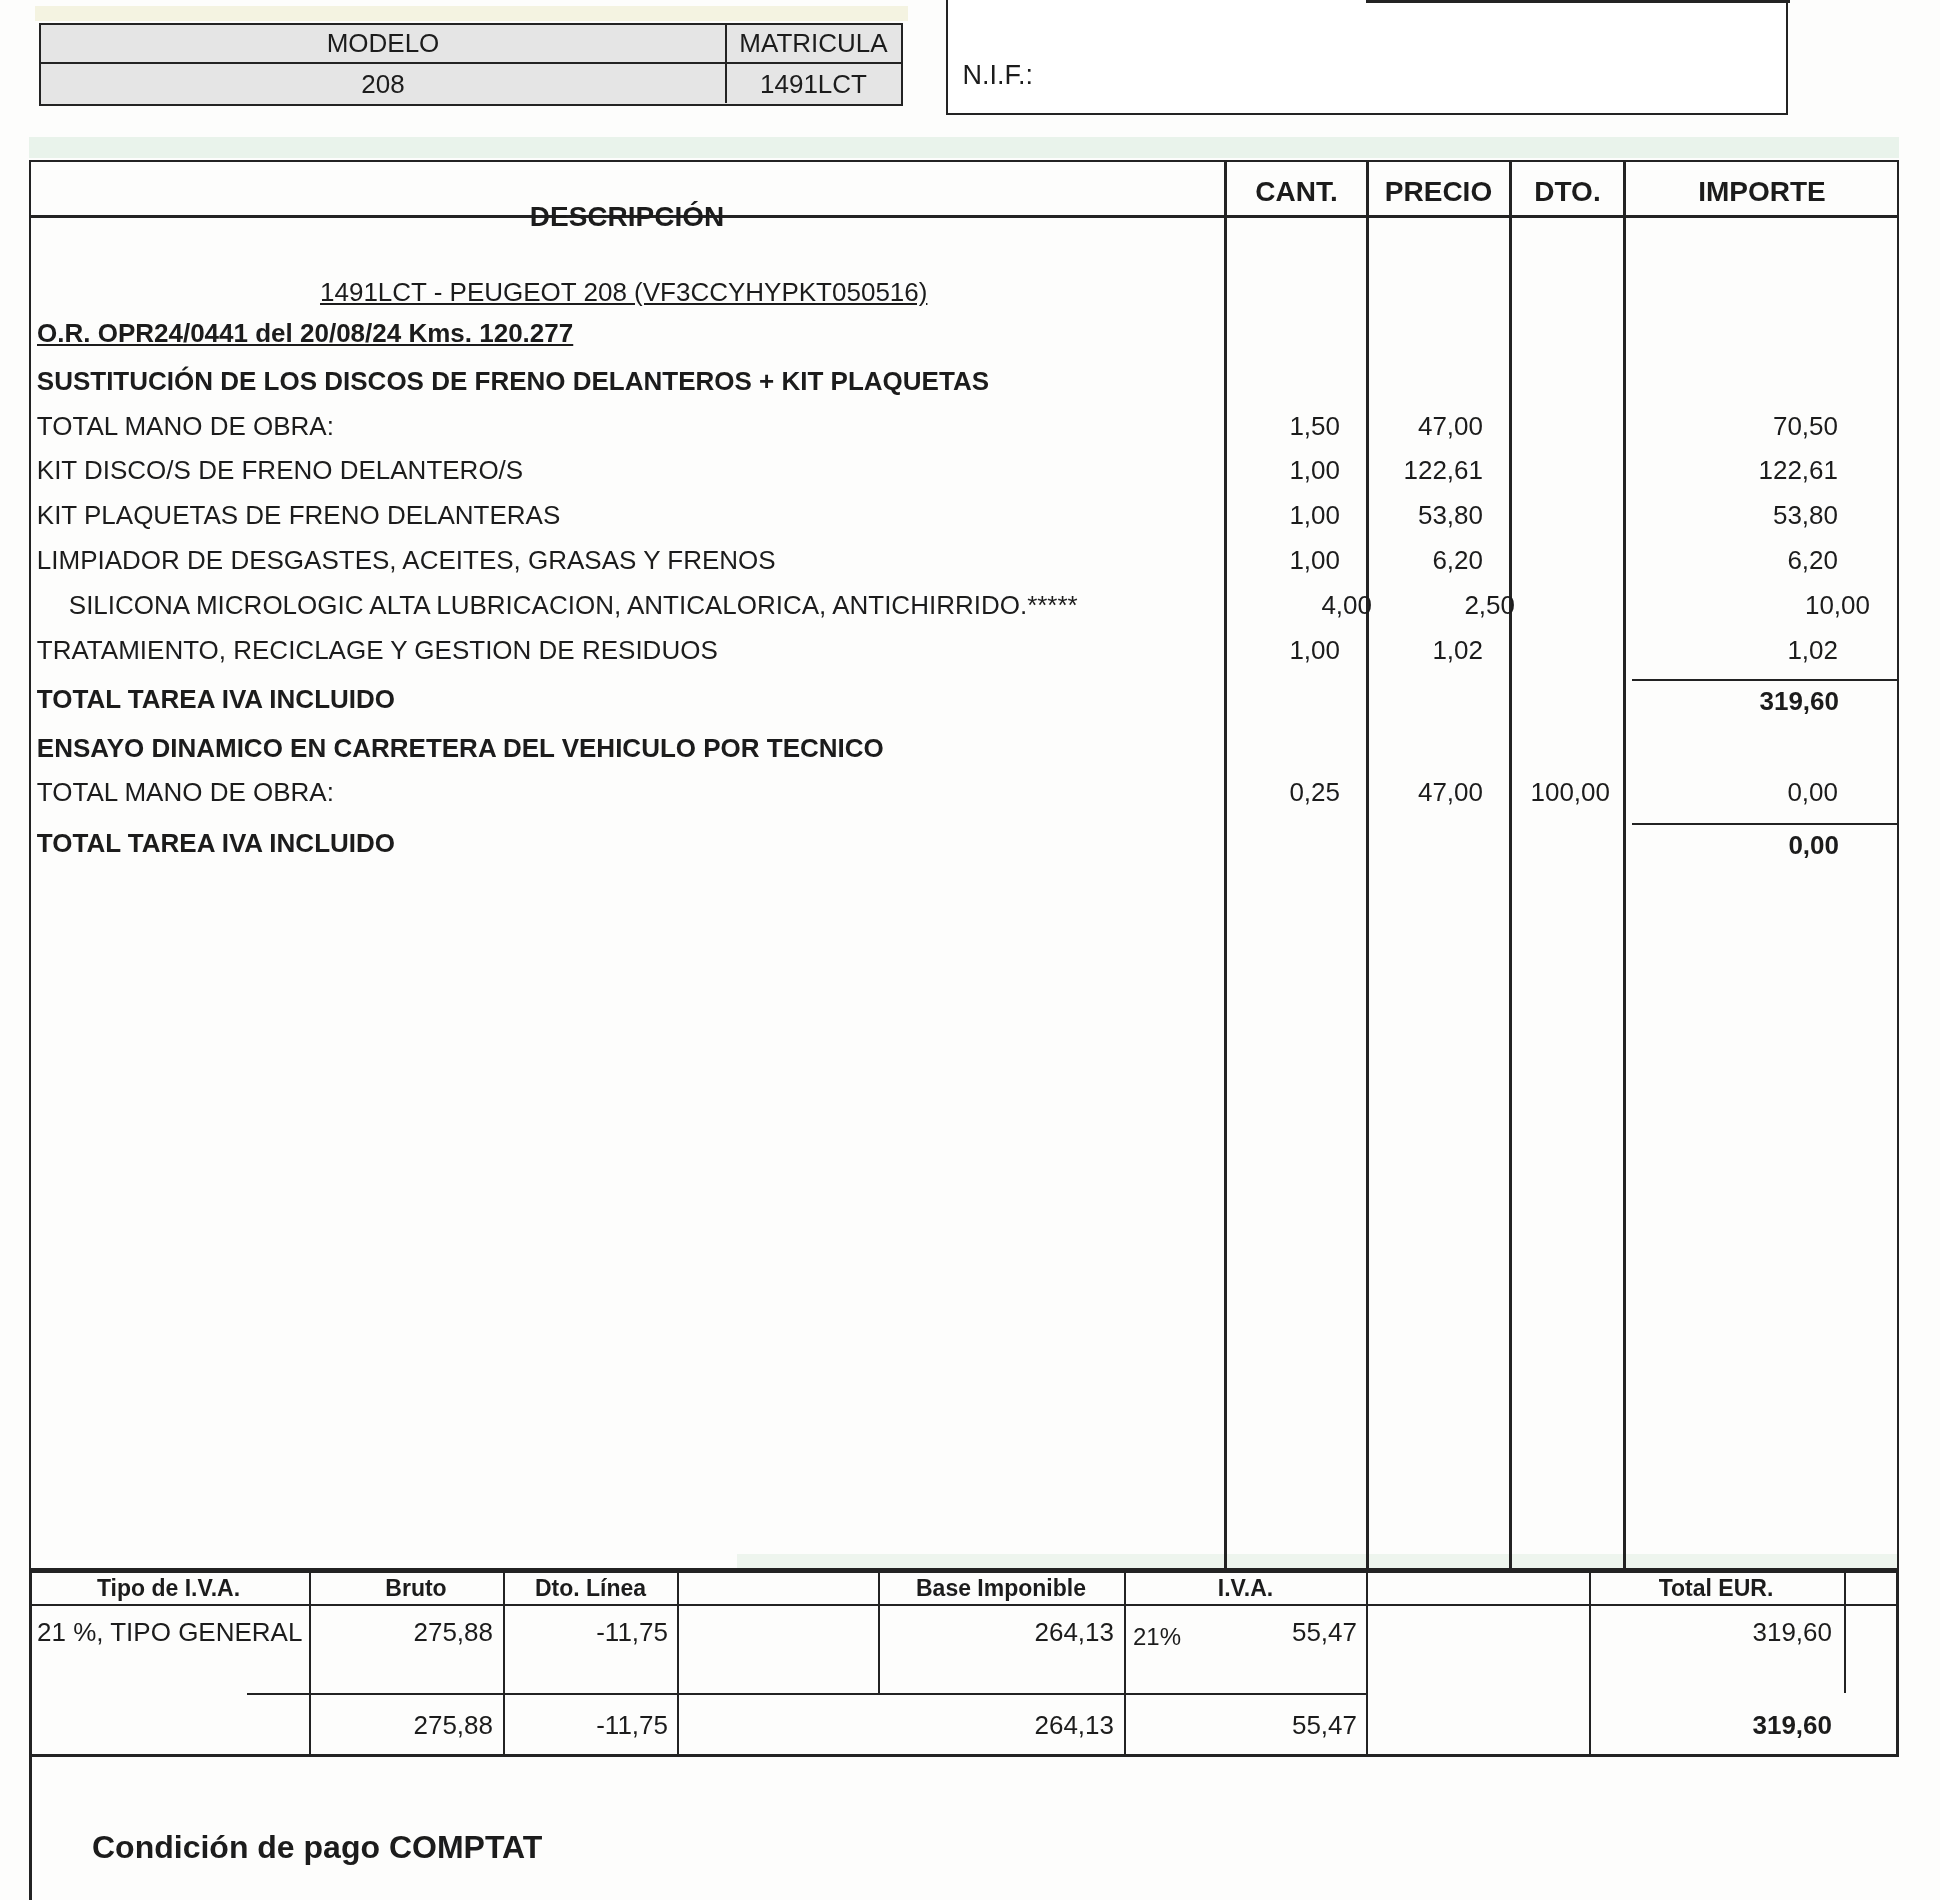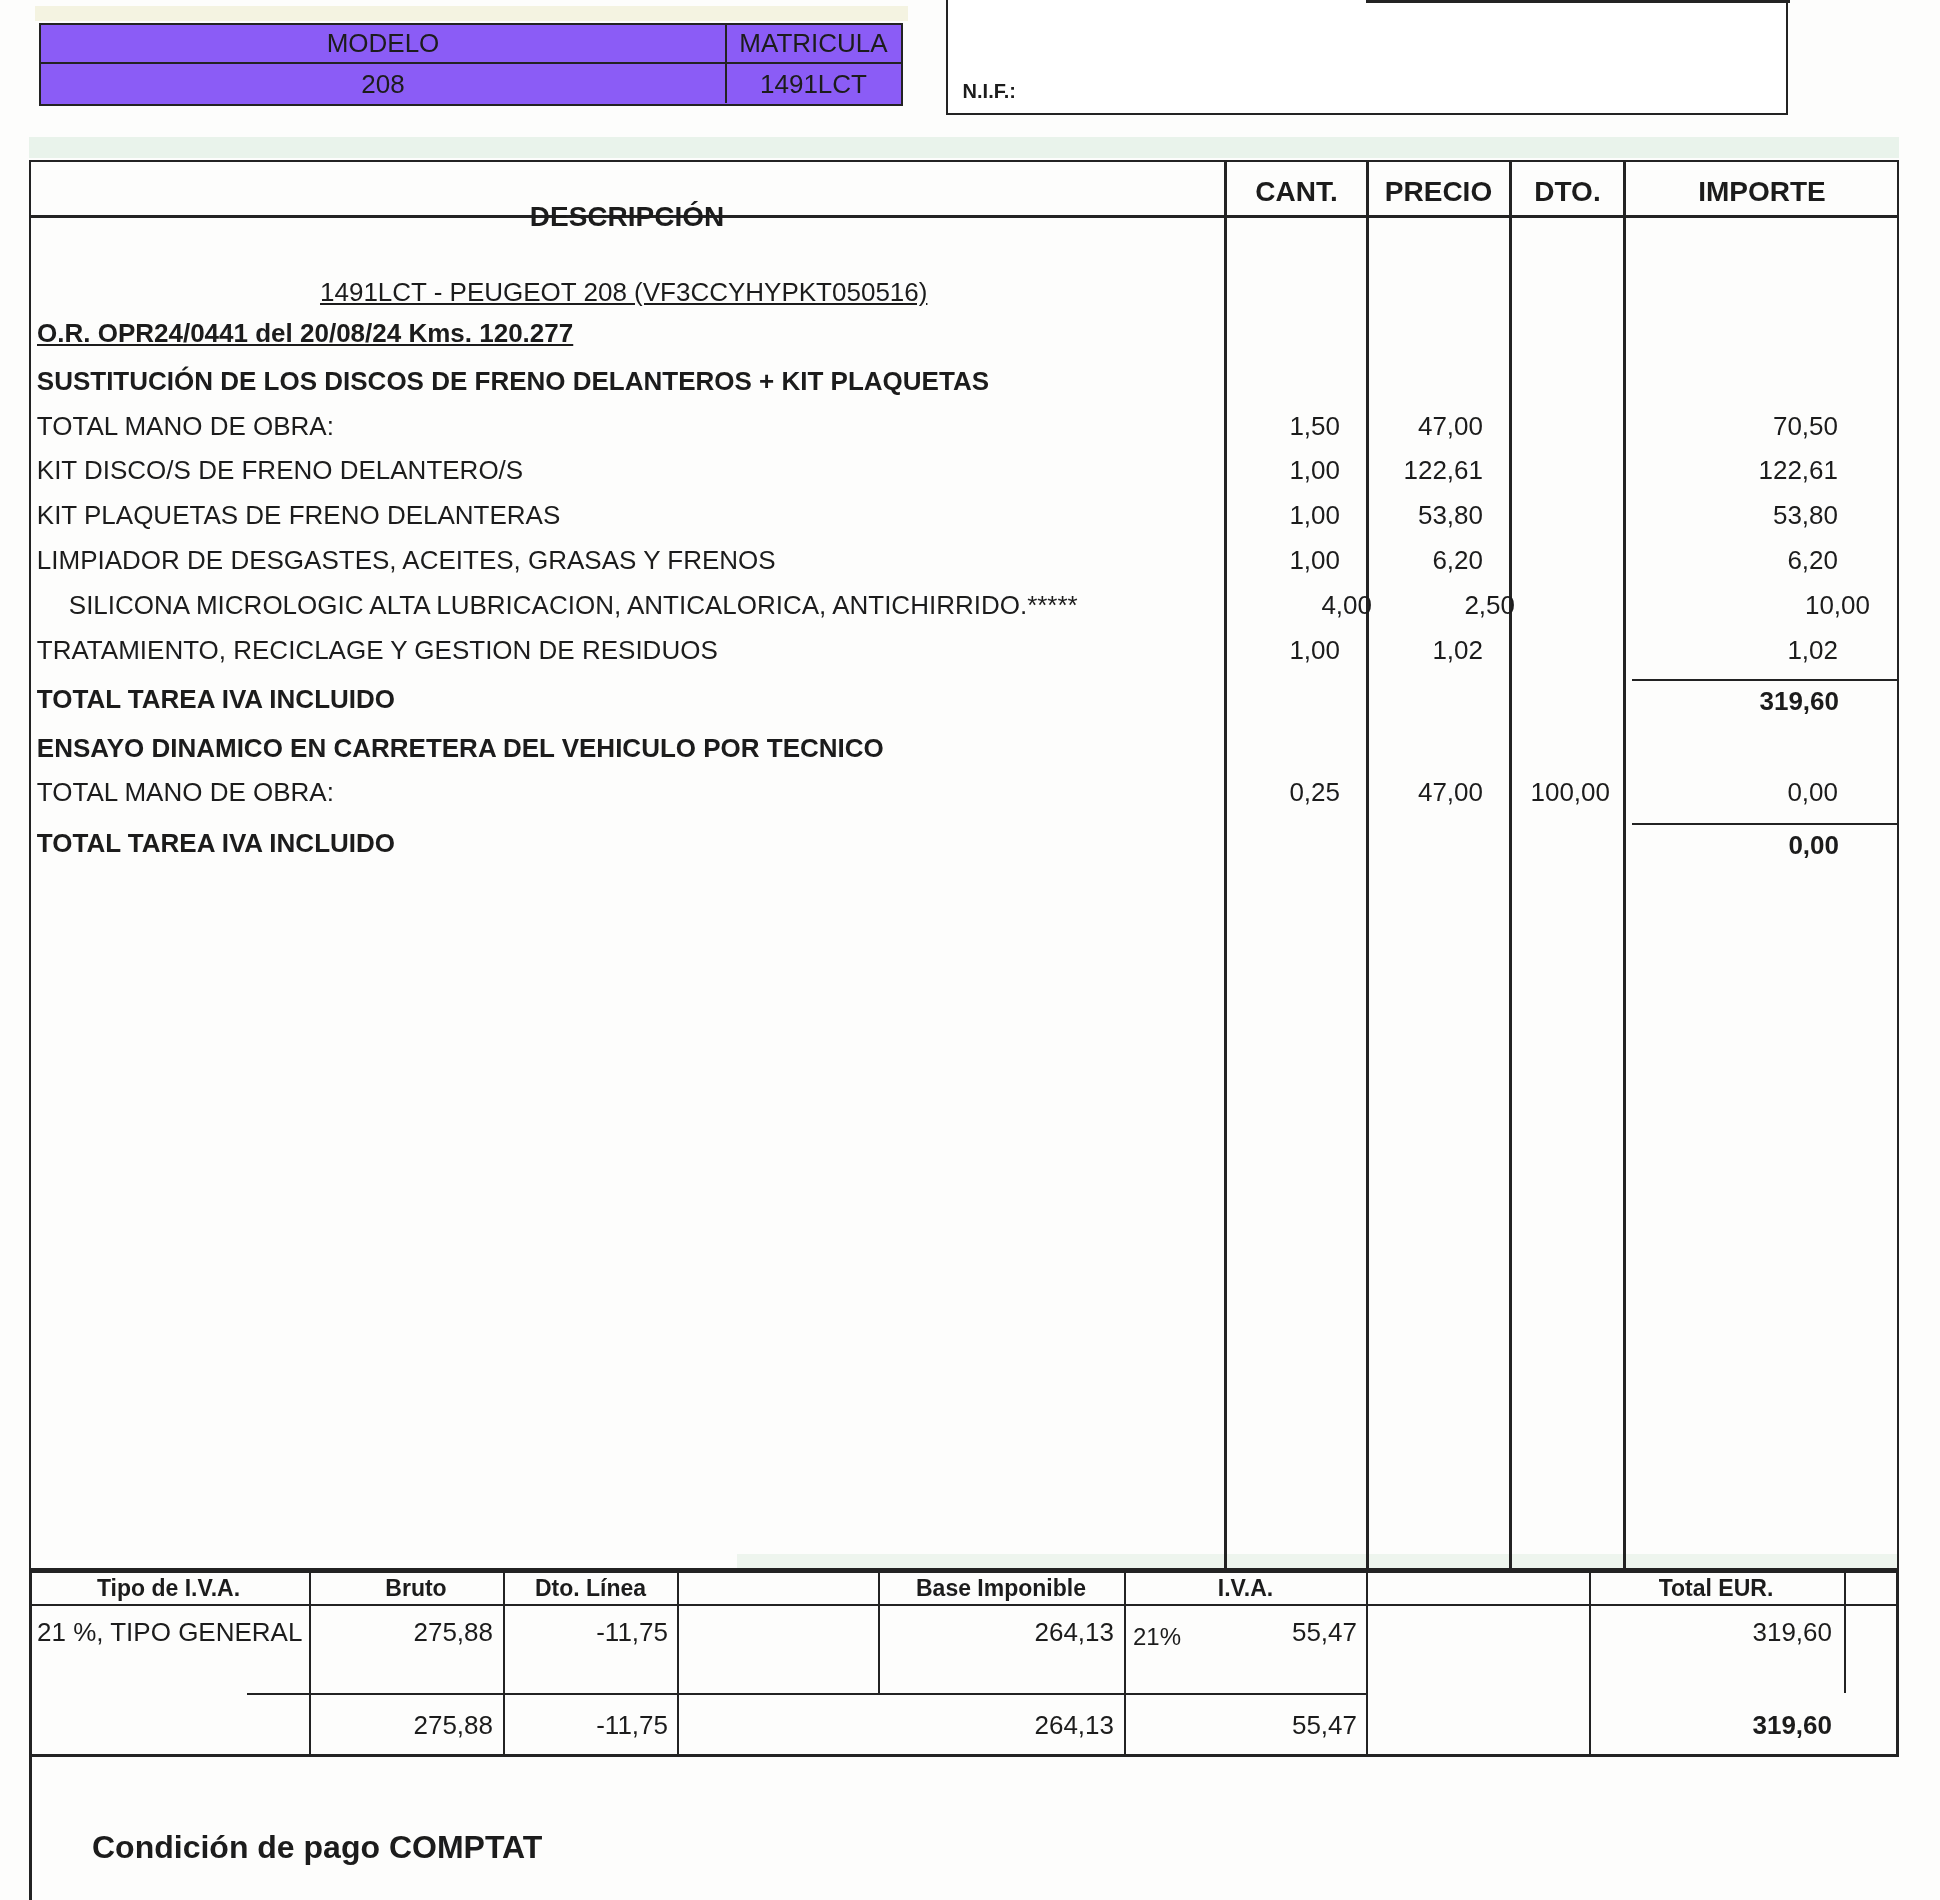--- a/index.html
+++ b/index.html
@@ -7,33 +7,33 @@
   .page {
     position:relative; width:1941px; height:1901px; background:#fdfdfc;
     font-family:"Liberation Sans","DejaVu Sans",sans-serif; color:#1c1c1c;
     overflow:hidden;
   }
   .hline { position:absolute; background:#232323; }
   .vline { position:absolute; background:#232323; }
   .tint { position:absolute; pointer-events:none; }
 
   
-  .vehicle-box { position:absolute; left:39px; top:23px; width:864px; height:83px; border:2.9px solid #232323; background:#8b5cf6; }
+  .vehicle-box { position:absolute; left:39px; top:23px; width:864px; height:83px; border:2.9px solid #232323; background:#e5e5e5; }
   .vehicle-box .cell { position:absolute; font-size:26px; text-align:center; }
   .vb-modelo-h   { left:0; top:0; width:684px; height:37px; line-height:37px; }
   .vb-matri-h    { left:684px; top:0; width:177px; height:37px; line-height:37px; }
   .vb-modelo-v   { left:0; top:37px; width:684px; height:41px; line-height:45px; }
   .vb-matri-v    { left:684px; top:37px; width:177px; height:25px; line-height:45px; }
   .vb-hdiv { position:absolute; left:0; top:37px; width:861px; height:1.9px; background:#232323; }
   .vb-vdiv { position:absolute; left:684px; top:0; width:1.9px; height:78px; background:#232323; }
 
   
   .nif-box { position:absolute; left:946px; top:0; width:842px; height:115px;
              border-left:2.9px solid #232323; border-right:2.9px solid #232323; border-bottom:2.9px solid #232323; background:#fff; }
-  .nif-label { position:absolute; left:14.6px; top:80px; font-size:20px; font-weight:bold; }
+  .nif-label { position:absolute; left:14.6px; top:60px; font-size:27px; font-weight:normal; }
 
   
   .items-outer { position:absolute; left:29px; top:160px; width:1870px; height:1410px; border:2.9px solid #232323; background:transparent; }
   .col-header { position:absolute; top:171px; height:41px; line-height:41px; font-size:28px; font-weight:bold; text-align:center; }
 
   .trow { position:absolute; left:29px; width:1870px; height:41px; font-size:26px; line-height:41px; }
   .trow .c-desc   { position:absolute; left:7.8px;  top:0; width:1179px; white-space:nowrap; overflow:hidden; }
   .trow .c-cant   { position:absolute; left:1196px; top:0; width:115px; text-align:right; }
   .trow .c-precio { position:absolute; left:1339px; top:0; width:115px; text-align:right; }
   .trow .c-dto    { position:absolute; left:1482px; top:0; width:99px; text-align:right; }

